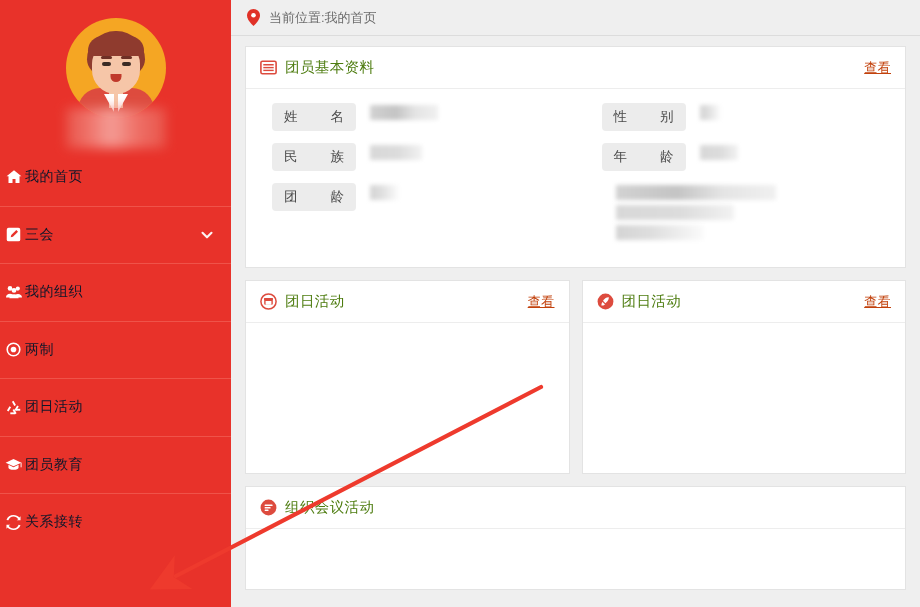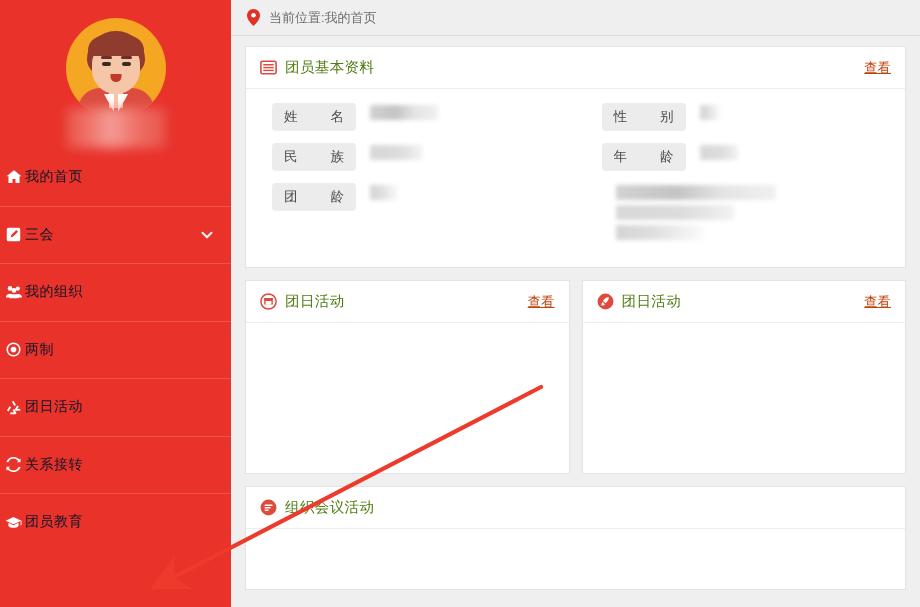--- a/index.html
+++ b/index.html
@@ -270,39 +270,39 @@
                 <path d="M4.6 15.2 9.8 15.2 9.8 13.2 4.6 13.2z"></path>
                 <path d="M13.6 6.9 10.9 11.5 9.2 10.5 11.9 5.9z"></path>
               </g>
             </svg>
         </span>
         <span class="nav-label">团日活动</span>
       </li>
 
       <li class="nav-item">
         <span class="nav-ico">
+          <svg viewBox="0 0 18 16" width="17" height="15">
+              <path fill="#fff" d="M9 2.1 0.6 6 9 9.9 17.4 6z"></path>
+              <path fill="#fff" d="M3.6 8.3v3.1c0 1.3 2.4 2.3 5.4 2.3s5.4-1 5.4-2.3V8.3L9 10.8z"></path>
+              <rect x="16.6" y="6" width="1" height="5" fill="#fff"></rect>
+            </svg>
+        </span>
+        <span class="nav-label">团员教育</span>
+      </li>
+
+      <li class="nav-item">
+        <span class="nav-ico">
           <svg viewBox="0 0 16 16" width="15" height="15">
               <g fill="#fff">
                 <path d="M8 1.6c2.2 0 4.1 1.2 5.1 3l-1.7 1h4.1V1.4l-1.2 1.2C12.9 1.1 10.6 0.1 8 0.1 4.5 0.1 1.6 2.2 0.5 5.2l2 .5C3.4 3.3 5.5 1.6 8 1.6z"></path>
                 <path d="M8 14.4c-2.2 0-4.1-1.2-5.1-3l1.7-1H0.5v4.2l1.2-1.2c1.4 1.5 3.7 2.5 6.3 2.5 3.5 0 6.4-2.1 7.5-5.1l-2-.5c-.9 2.4-3 4.1-5.5 4.1z"></path>
               </g>
             </svg>
         </span>
         <span class="nav-label">关系接转</span>
-      </li>
-
-      <li class="nav-item">
-        <span class="nav-ico">
-          <svg viewBox="0 0 18 16" width="17" height="15">
-              <path fill="#fff" d="M9 2.1 0.6 6 9 9.9 17.4 6z"></path>
-              <path fill="#fff" d="M3.6 8.3v3.1c0 1.3 2.4 2.3 5.4 2.3s5.4-1 5.4-2.3V8.3L9 10.8z"></path>
-              <rect x="16.6" y="6" width="1" height="5" fill="#fff"></rect>
-            </svg>
-        </span>
-        <span class="nav-label">团员教育</span>
       </li>
 
     </ul>
   </aside>
 
   <section id="main">
 
     <div class="crumb">
       <span class="crumb-pin">
         <svg viewBox="0 0 13 17" width="13" height="17">

